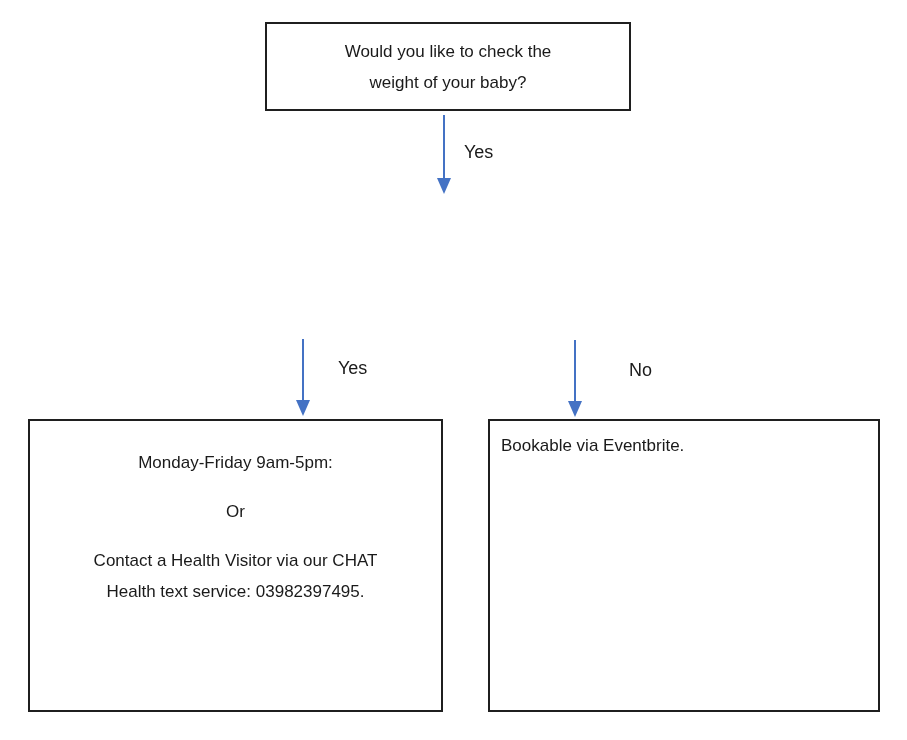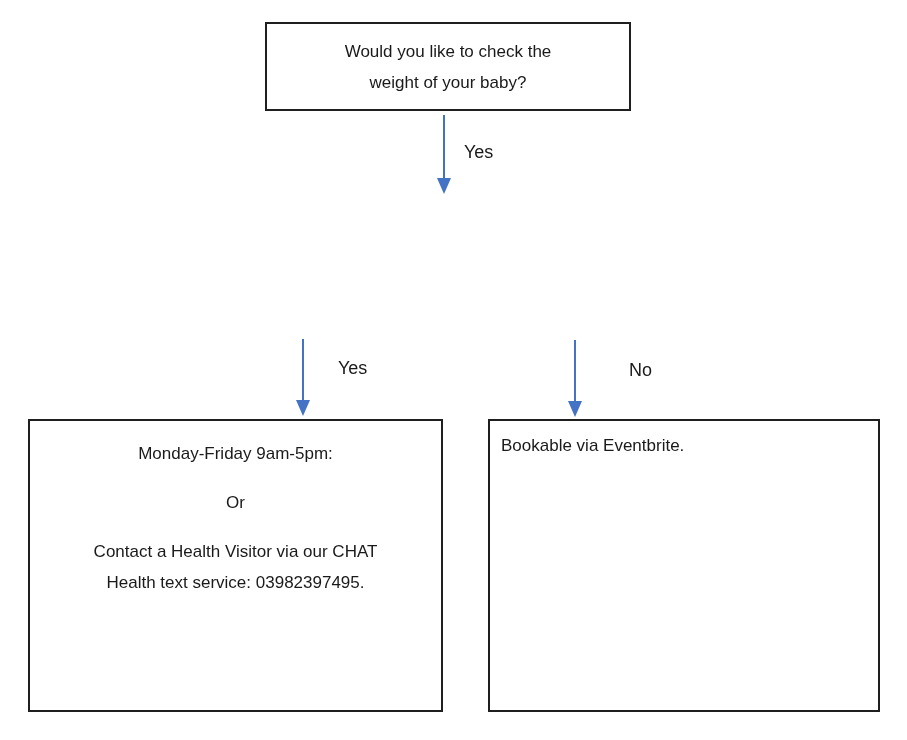--- a/index.html
+++ b/index.html
@@ -36,21 +36,21 @@
     text-align: center;
   }
   .node-q1 { left: 265px; top: 22px;  width: 366px; height: 89px;  }
   .node-q2 { left: 265px; top: 195px; width: 366px; height: 141px; }
   
   .node-outcome-yes {
     left: 28px; top: 419px; width: 415px; height: 293px;
     padding: 9px 12px;
     text-align: center;
   }
-  .node-outcome-yes p { margin: 8px auto; }
+  .node-outcome-yes p { margin: 17px auto; }
   .node-outcome-yes p + p { margin-top: 18px; }
   .node-outcome-no {
     left: 488px; top: 419px; width: 392px; height: 293px;
     padding: 9px 11px;
     text-align: left;
   }
   .node-outcome-no p + p { margin-top: 17px; }
   .arrow {
     position: absolute;
     color: var(--arrow, #4472c4);

